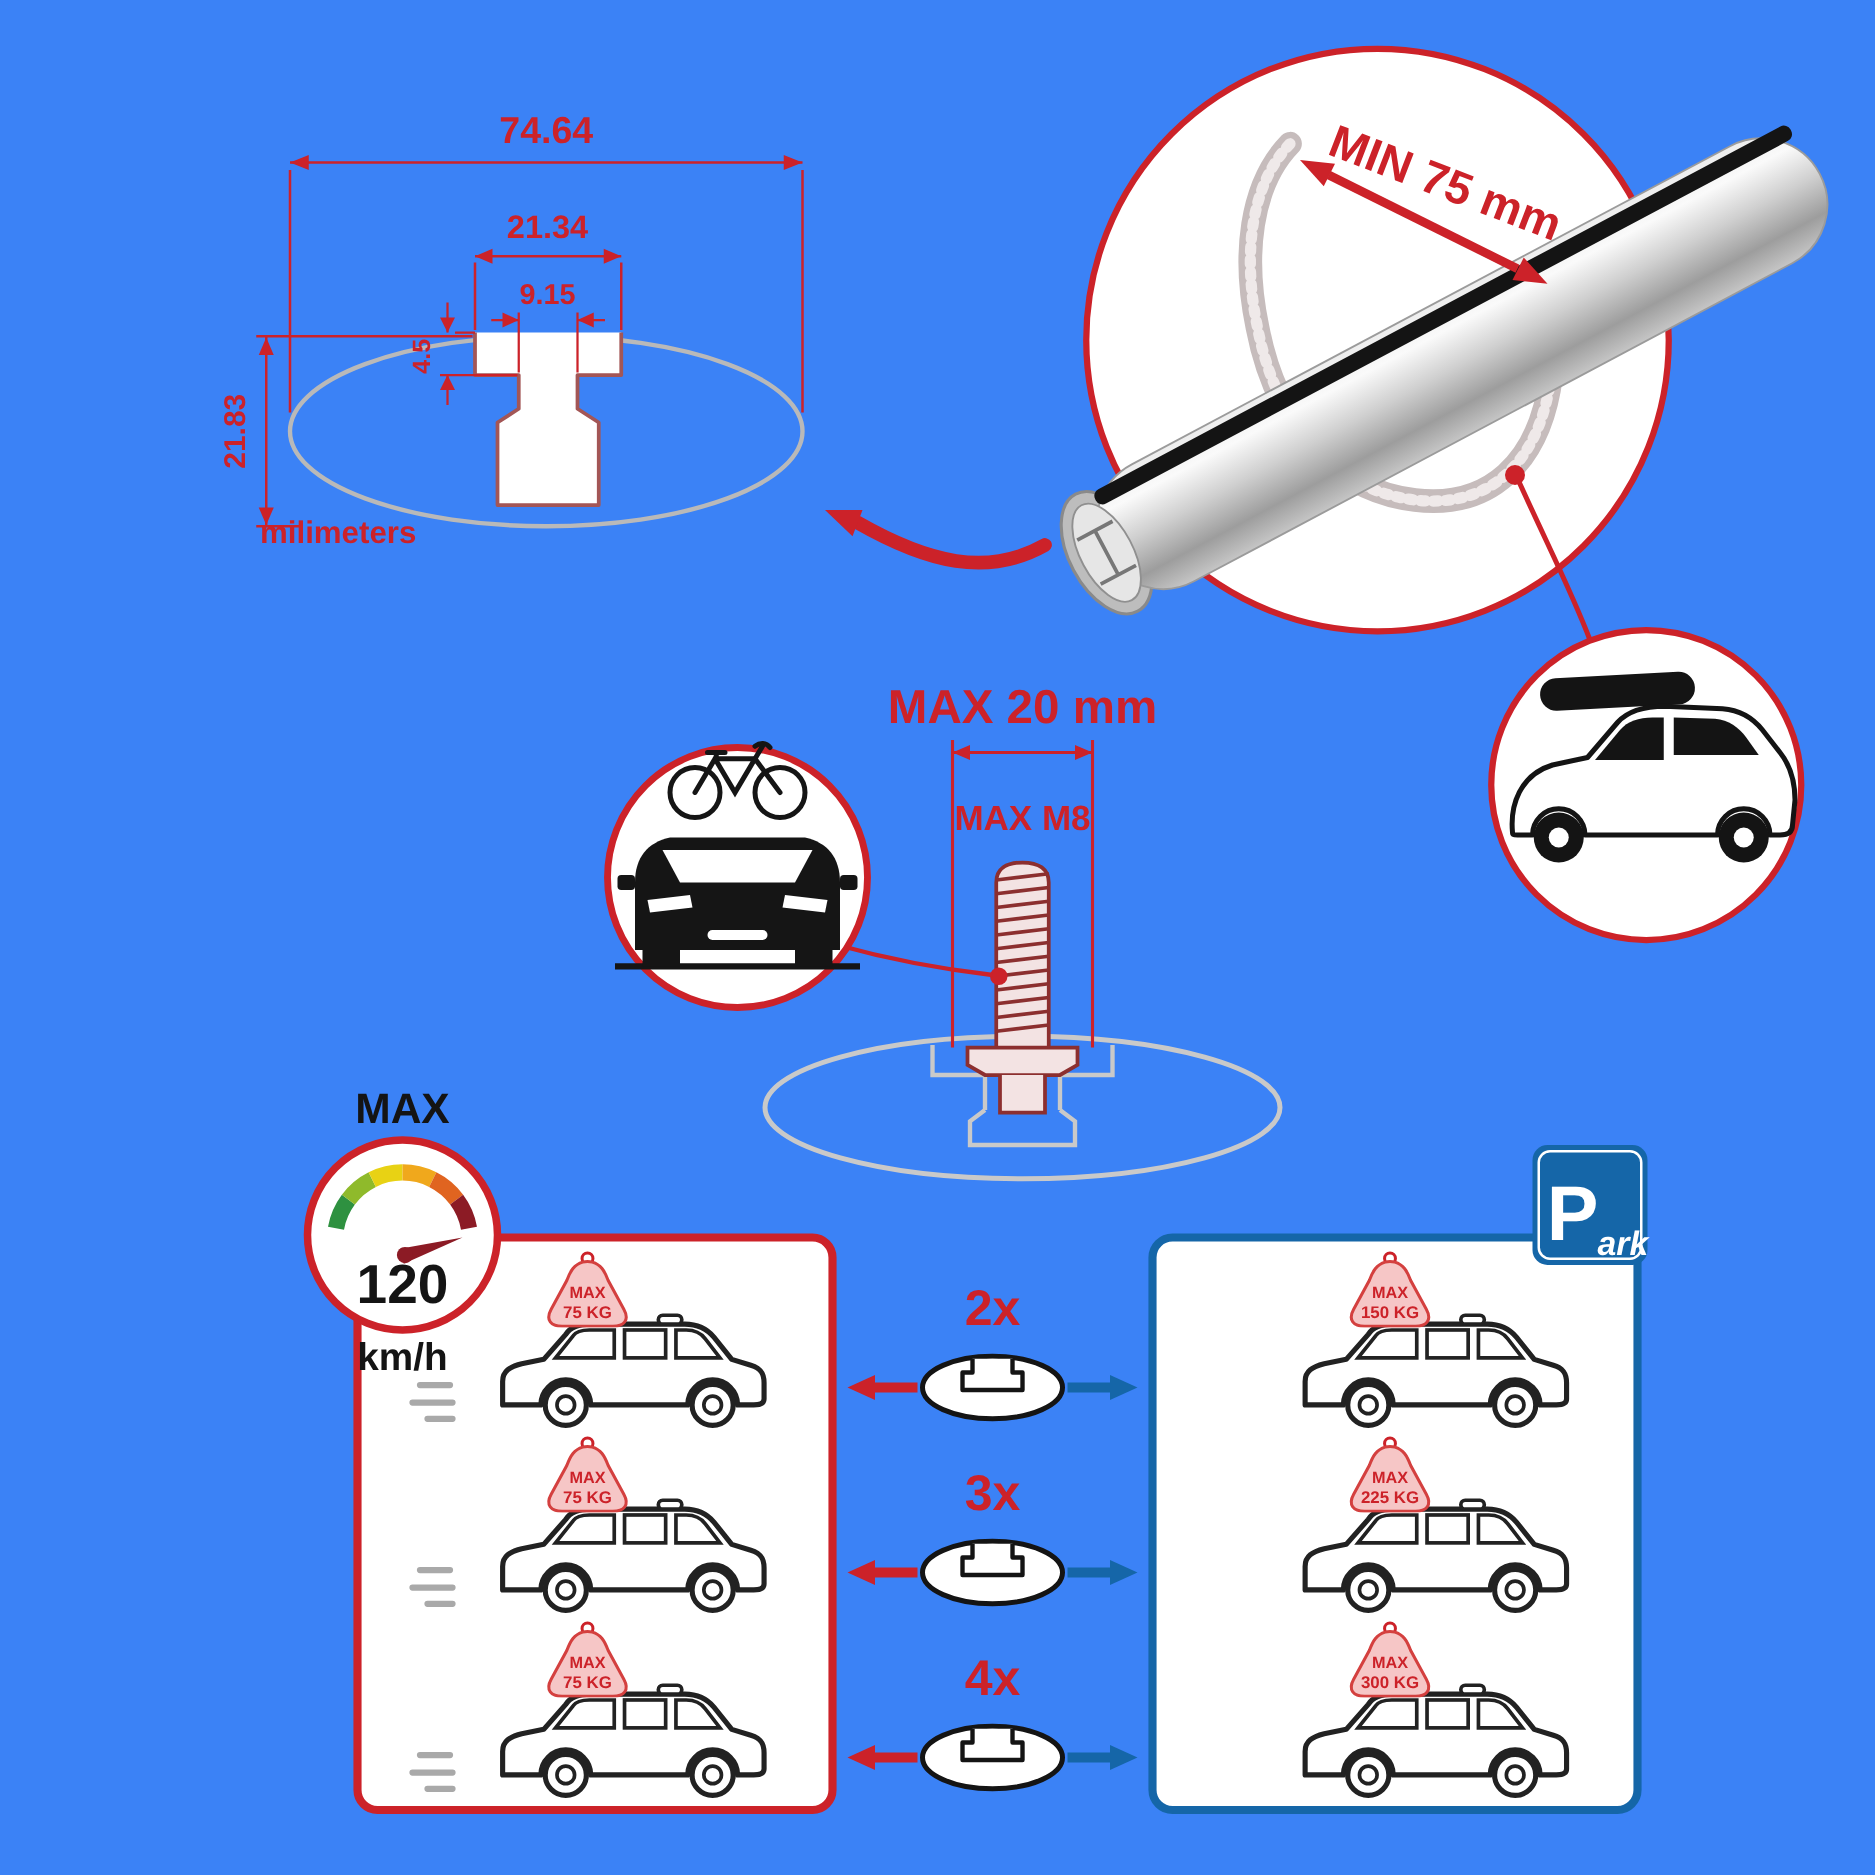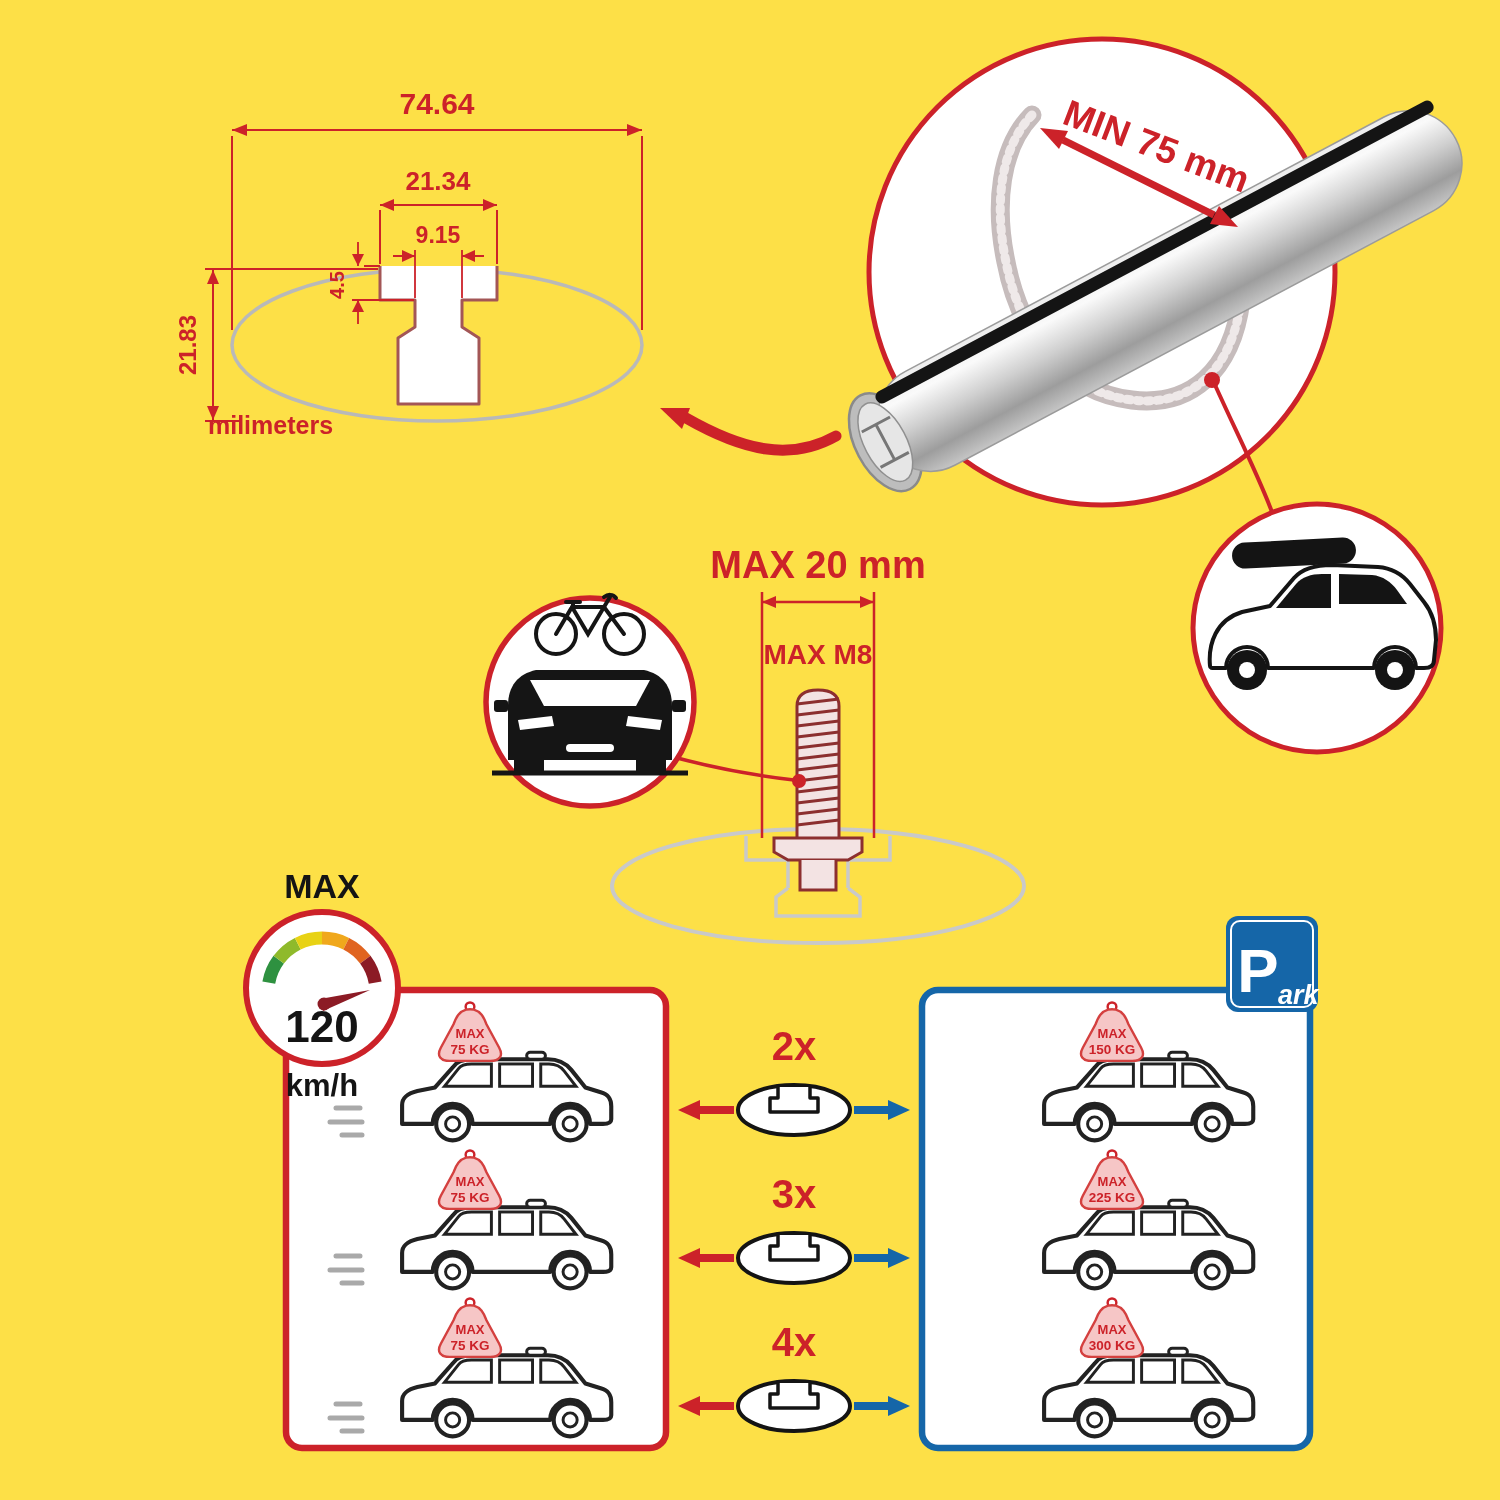--- a/index.html
+++ b/index.html
@@ -1,16 +1,16 @@
 <!DOCTYPE html>
 <html><head>
 <meta charset="utf-8">
 <style>
   html,body{margin:0;padding:0;background:#ffffff;}
-  .canvas{position:relative;width:1500px;height:1500px;background:#fde047;overflow:hidden;}
+  .canvas{position:relative;width:1500px;height:1500px;background:#3b82f6;overflow:hidden;}
   svg{display:block;}
   text{font-family:"Liberation Sans","DejaVu Sans",sans-serif;}
   .dim-label{fill:#cc2229;font-weight:700;}
   .red-stroke{stroke:#cc2229;fill:none;}
   .red-fill{fill:#cc2229;}
   .black-label{fill:#141414;font-weight:700;}
   .white-label{fill:#ffffff;font-weight:700;}
   .flag-label{fill:#cc2229;font-weight:700;}
 </style>
 </head>

